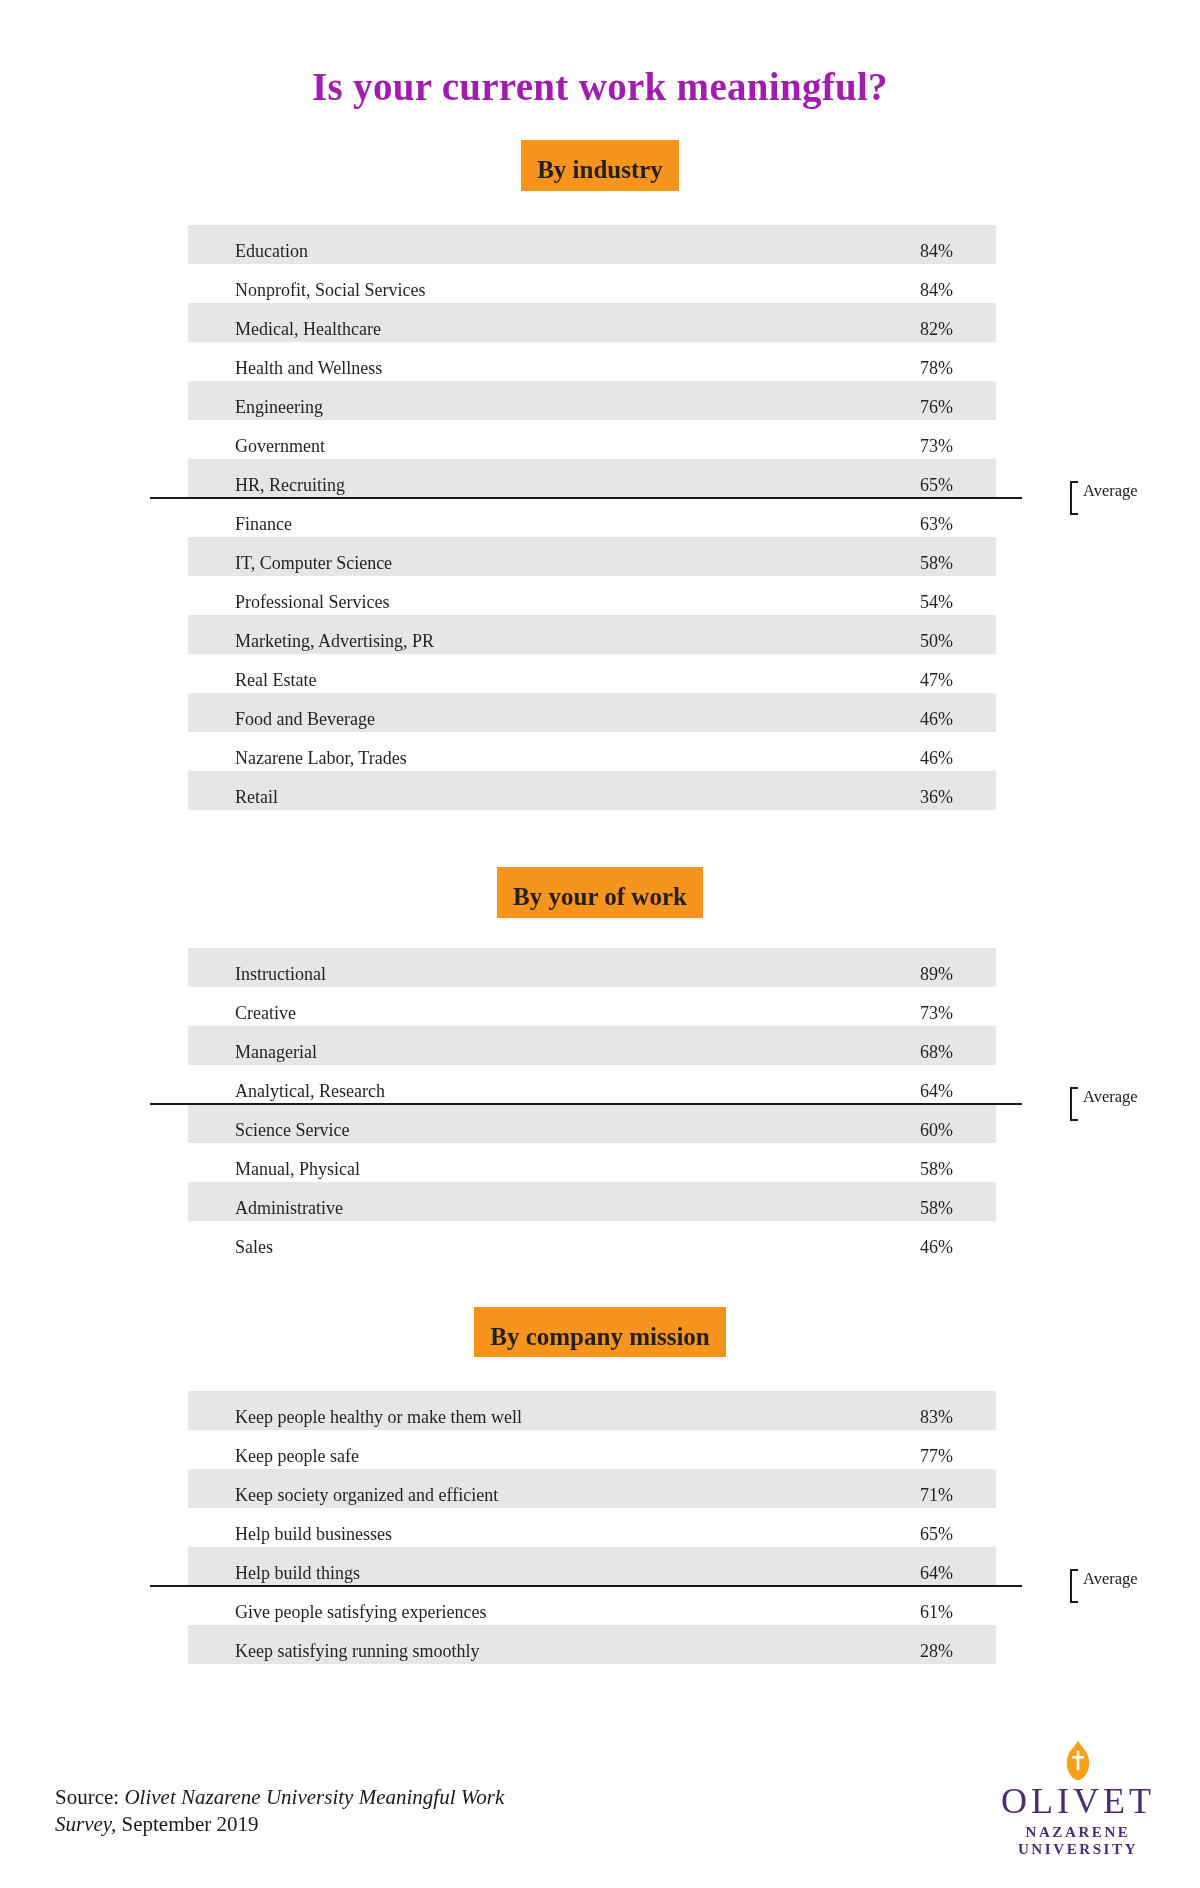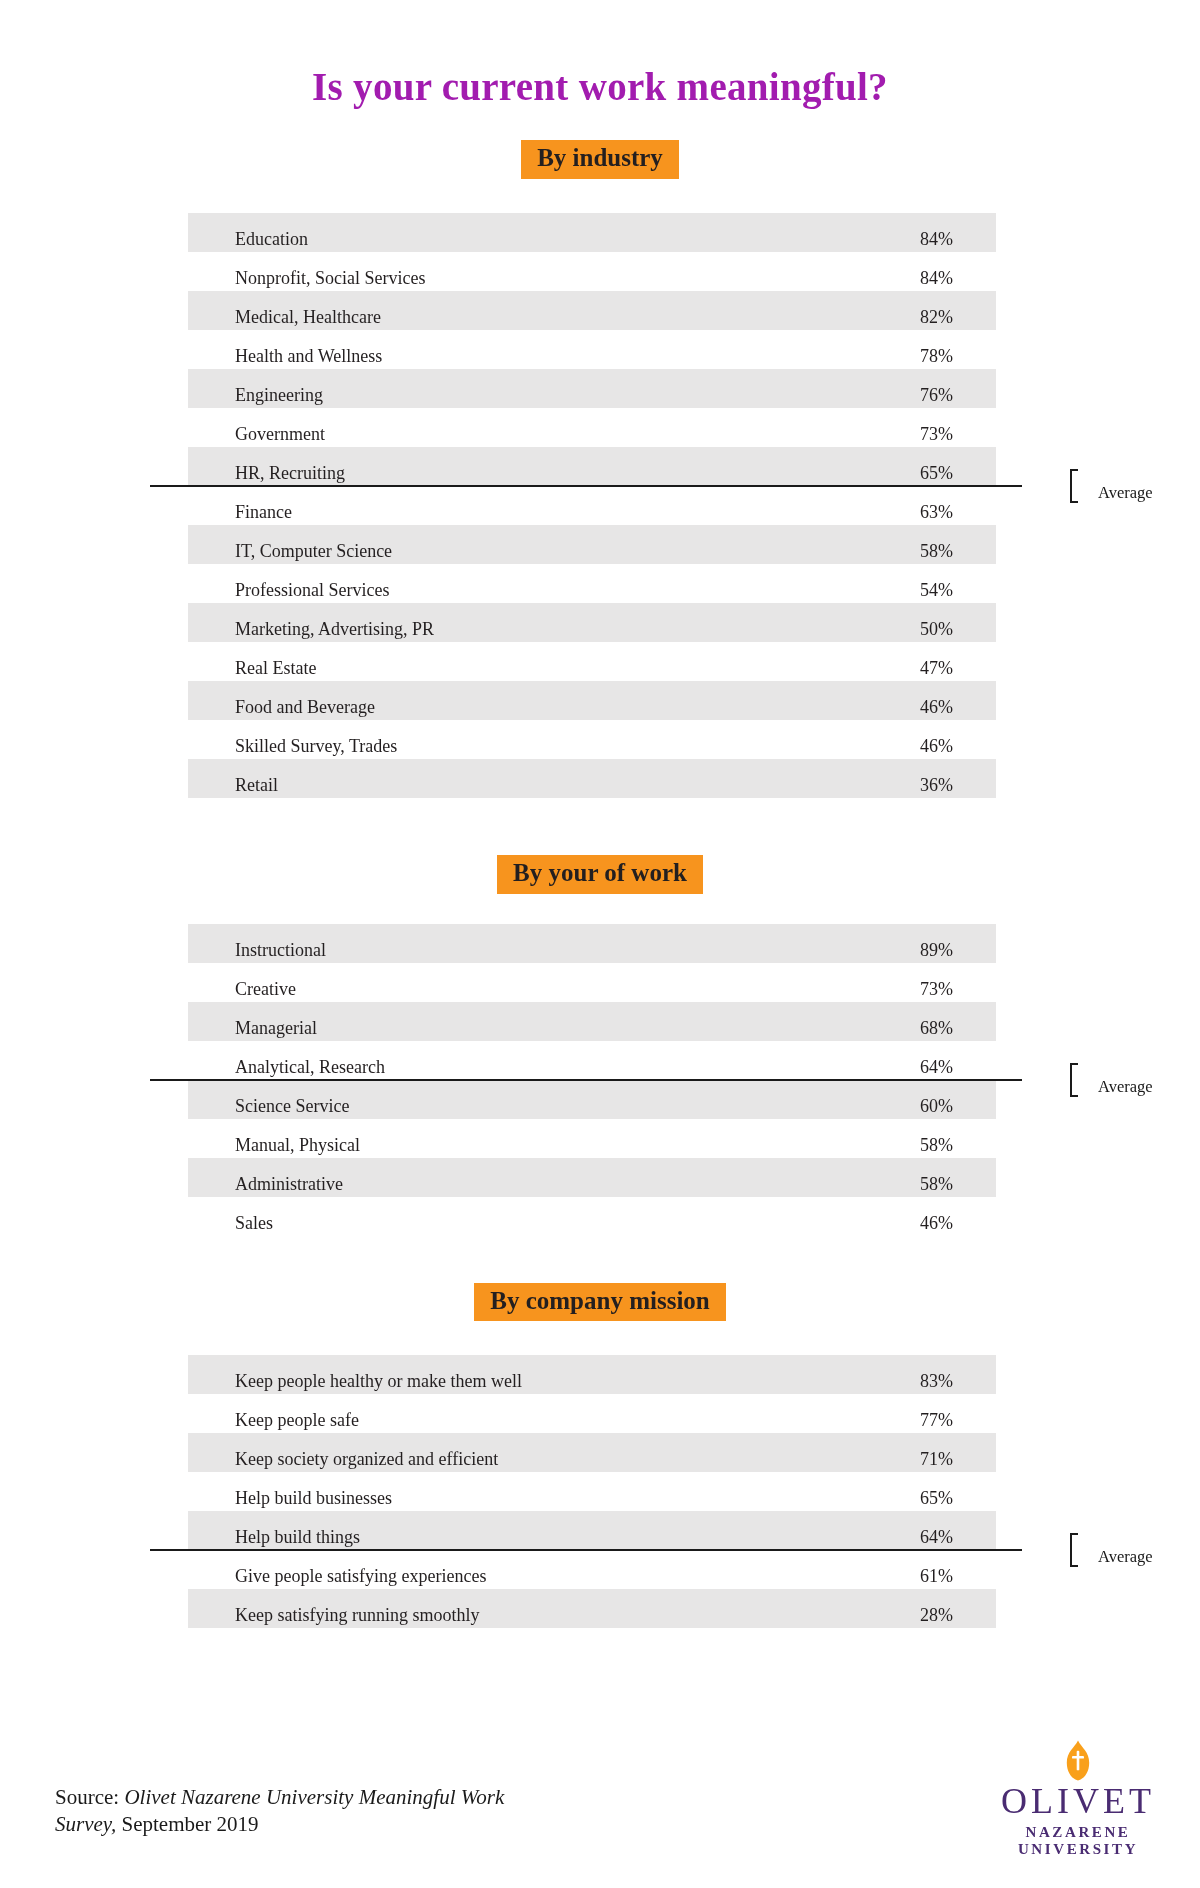--- a/index.html
+++ b/index.html
@@ -7,21 +7,21 @@
     width:1200px; height:1888px; background:#ffffff; position:relative;
     font-family:"Liberation Serif", serif; color:#231f20; overflow:hidden;
   }
   .title {
     margin:0; padding-top:64px; text-align:center;
     font-size:39px; font-weight:700; letter-spacing:0.3px; color:#a21caf;
   }
   .badge-row { text-align:center; }
   .badge {
     display:inline-block; background:#f7941e; color:#231f20;
-    font-weight:700; font-size:25px; line-height:1.15; padding:4px 16px 6px;
+    font-weight:700; font-size:25px; line-height:1.15; padding:16px 16px 6px;
   }
   .badge-row.first { margin-top:31px; }
   .badge-row.second { margin-top:57px; }
   .badge-row.third { margin-top:47px; }
   .chart { position:relative; width:808px; margin-left:188px; }
   .chart.c1 { margin-top:34px; }
   .chart.c2 { margin-top:30px; }
   .chart.c3 { margin-top:34px; }
   .row {
     height:39px; display:flex; align-items:center; justify-content:space-between;
@@ -29,21 +29,21 @@
   }
   .row.odd { background:#e7e6e6; }
   .lab { white-space:nowrap; }
   .val { white-space:nowrap; }
   .avg-line {
     position:absolute; left:-38px; width:872px; height:2px;
     background:#1a1a1a; margin-top:-1px;
   }
   .avg-tag {
     position:absolute; left:834px; transform:translateY(-50%);
-    display:flex; align-items:flex-end; gap:20px;padding-left:48px;
+    display:flex; align-items:flex-start; gap:5px;padding-left:48px;
   }
   .bracket {
     width:8px; height:34px; box-sizing:border-box;
     border:2.5px solid #1a1a1a; border-right:none;
   }
   .avg-text { font-size:16.5px; color:#1a1a1a; }
   .source {
     position:absolute; left:55px; top:1784px; width:480px;
     font-size:21px; line-height:1.3; color:#1a1a1a;
   }
@@ -115,21 +115,21 @@
     </div>
     <div class="row even">
       <span class="lab">Real Estate</span>
       <span class="val">47%</span>
     </div>
     <div class="row odd">
       <span class="lab">Food and Beverage</span>
       <span class="val">46%</span>
     </div>
     <div class="row even">
-      <span class="lab">Skilled Survey, Trades</span>
+      <span class="lab">Nazarene Labor, Trades</span>
       <span class="val">46%</span>
     </div>
     <div class="row odd">
       <span class="lab">Retail</span>
       <span class="val">36%</span>
     </div>
     <div class="avg-line" style="top: 273px;"></div>
     <div class="avg-tag" style="top: 273px;">
       <span class="bracket"></span>
       <span class="avg-text">Average</span>

